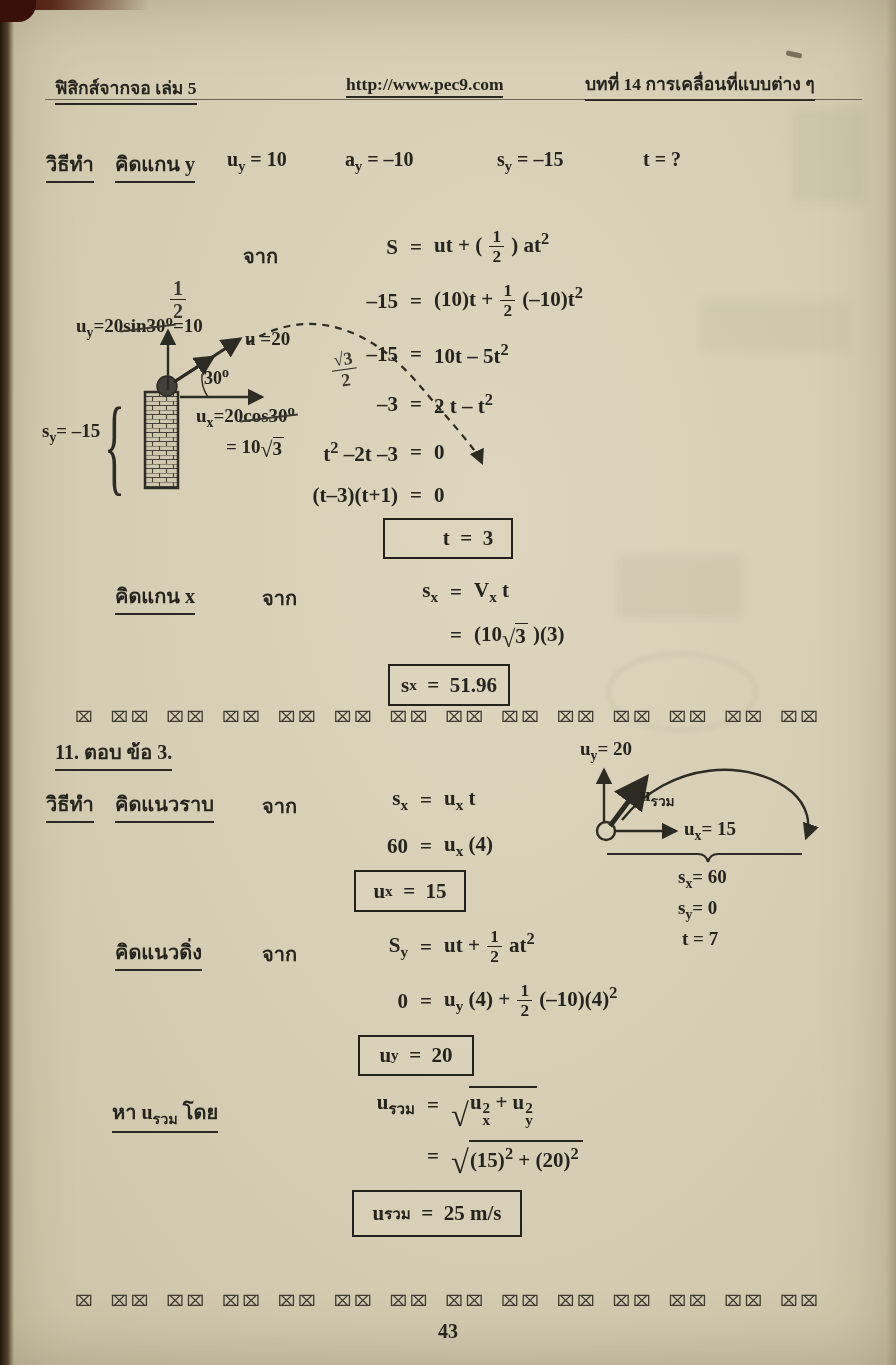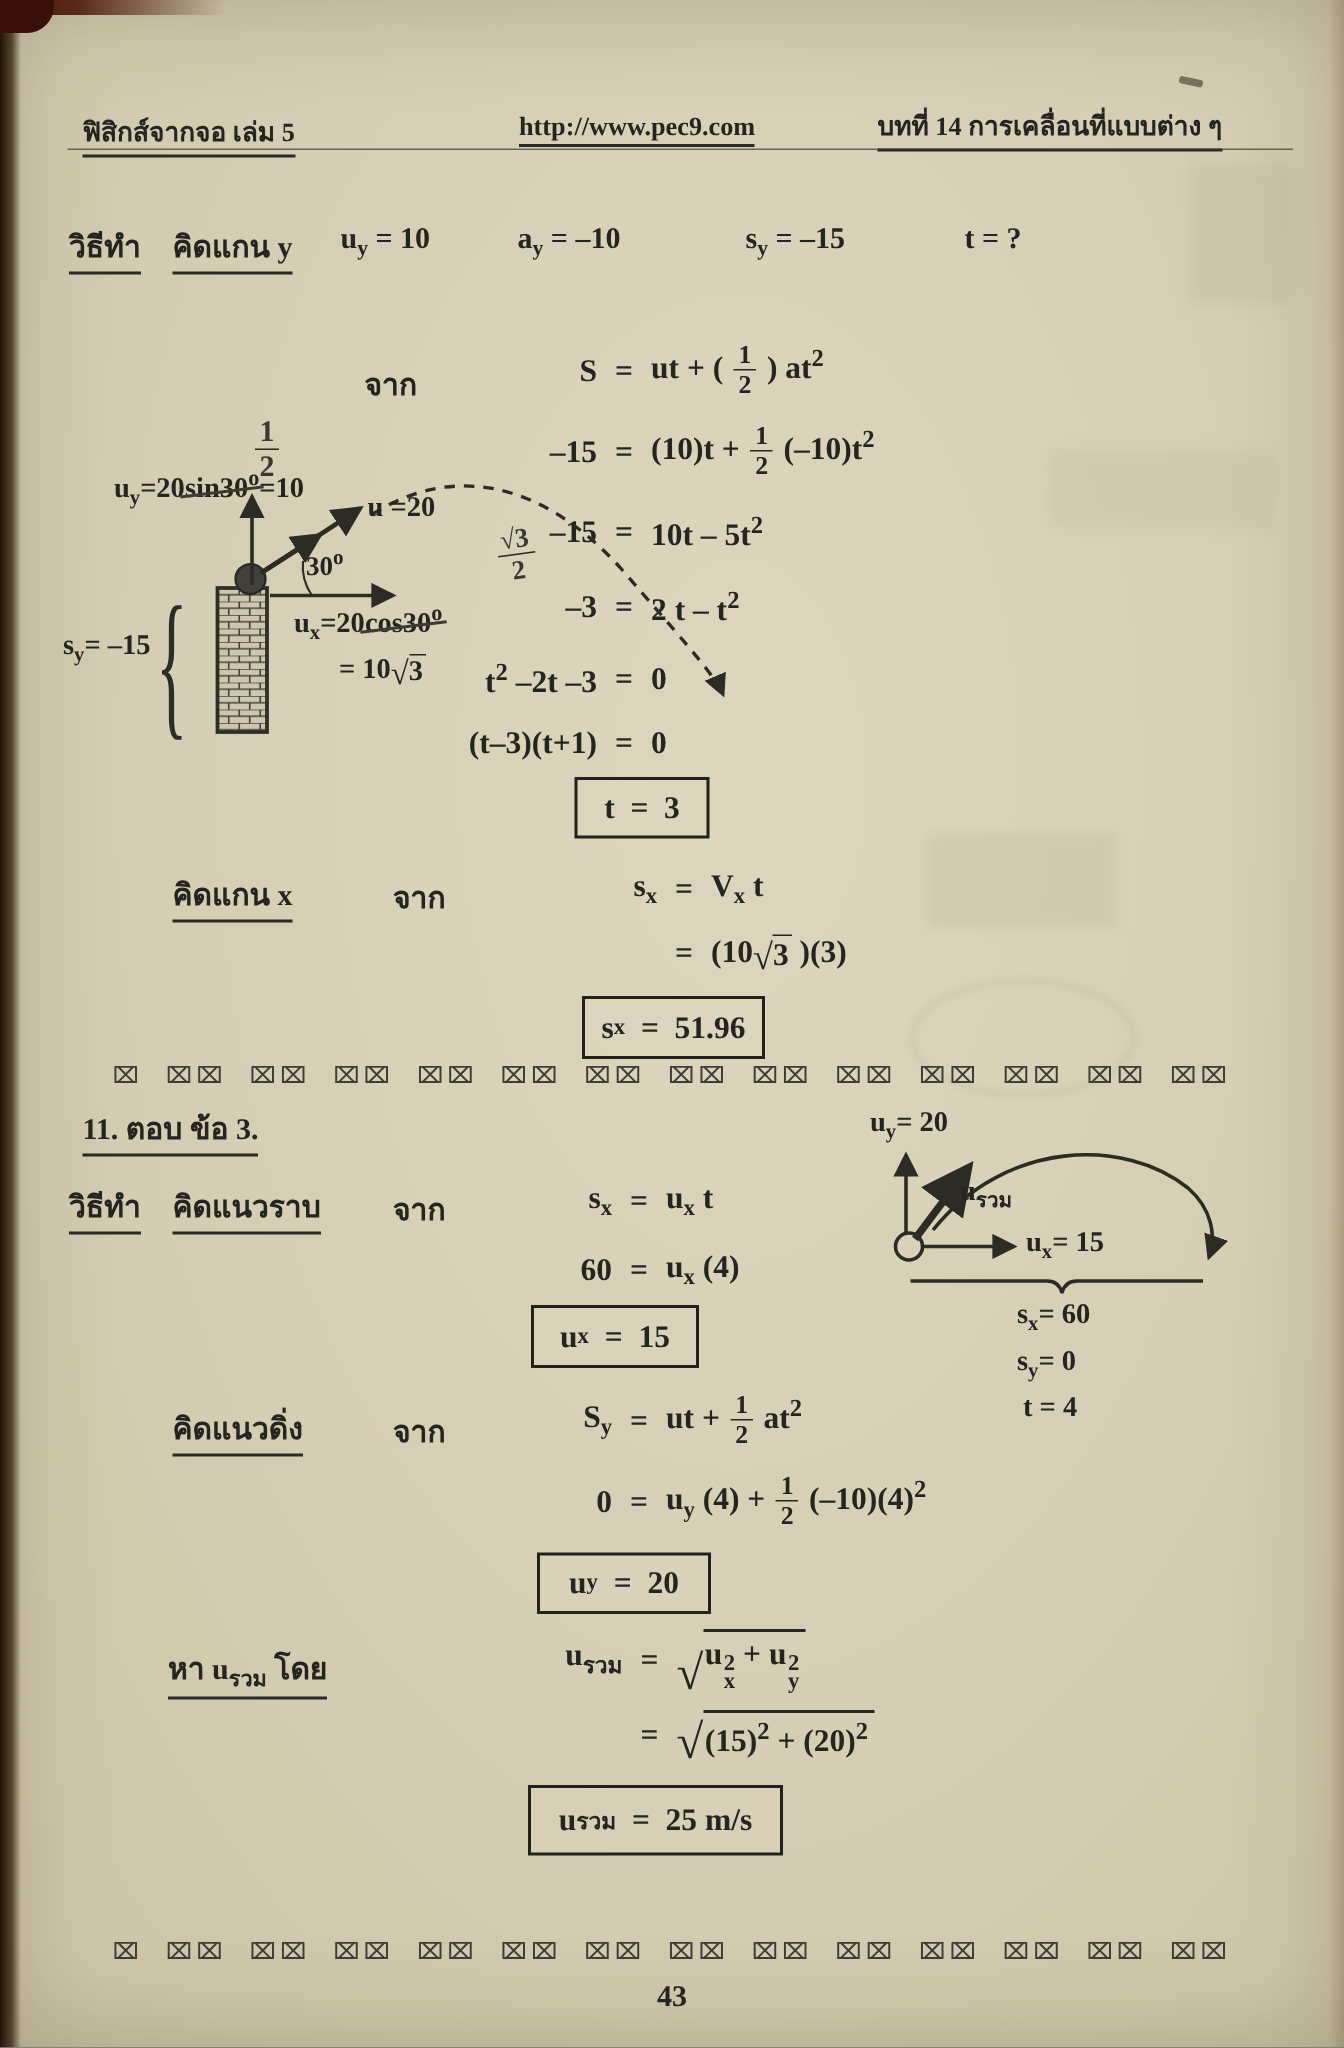--- a/index.html
+++ b/index.html
@@ -111,21 +111,21 @@
     <span class="lhs">t<sup>2</sup> –2t –3</span>
       <span class="eq">=</span>
       <span class="rhs">0</span>
   </div>
   <div class="eqline" style="left:290px;top:483px;">
     <span class="lhs">(t–3)(t+1)</span>
       <span class="eq">=</span>
       <span class="rhs">0</span>
   </div>
 
-  <div class="ansbox" style="left:383px;top:518px;width:86px;height:37px;">t&nbsp;&nbsp;=&nbsp;&nbsp;3</div>
+  <div class="ansbox" style="left:383px;top:518px;width:86px;height:37px;padding-left:40px;">t&nbsp;&nbsp;=&nbsp;&nbsp;3</div>
 
   <svg class="abs" style="left:30px;top:275px;" width="470" height="230" viewBox="0 0 470 230">
     <defs>
       <pattern id="brick" width="14" height="9" patternUnits="userSpaceOnUse">
         <rect width="14" height="9" fill="#cfc7ad"></rect>
         <path d="M0 0h14M0 4.5h14M3.5 0v4.5M10.5 4.5v4.5" stroke="#45423a" stroke-width="1.1" fill="none"></path>
       </pattern>
       <marker id="ah" markerWidth="9" markerHeight="9" refX="6" refY="3.5" orient="auto">
         <path d="M0,0 L7,3.5 L0,7 z" fill="#2c2b24"></path>
       </marker>
@@ -205,21 +205,21 @@
     <line x1="40" y1="84" x2="76" y2="36" stroke="#2c2b24" stroke-width="5" marker-end="url(#ah2)"></line>
     <line x1="46" y1="89" x2="106" y2="89" stroke="#2c2b24" stroke-width="2.4" marker-end="url(#ah2)"></line>
     <path d="M 52,78 C 100,18 180,16 222,50 C 238,64 241,82 236,96" fill="none" stroke="#2c2b24" stroke-width="2.4" marker-end="url(#ah2)"></path>
     <path d="M 37,112 H 128 Q 136,112 138,120 Q 140,112 148,112 H 232" fill="none" stroke="#2c2b24" stroke-width="2.2"></path>
   </svg>
   <div class="dlabel" style="left:580px;top:738px;font-size:19px;">u<sub>y</sub>= 20</div>
   <div class="dlabel" style="left:640px;top:784px;font-size:19px;">u<sub>รวม</sub></div>
   <div class="dlabel" style="left:684px;top:818px;font-size:19px;">u<sub>x</sub>= 15</div>
   <div class="dlabel" style="left:678px;top:866px;font-size:19px;">s<sub>x</sub>= 60</div>
   <div class="dlabel" style="left:678px;top:897px;font-size:19px;">s<sub>y</sub>= 0</div>
-  <div class="dlabel" style="left:682px;top:928px;font-size:19px;">t = 4</div>
+  <div class="dlabel" style="left:682px;top:928px;font-size:19px;">t = 7</div>
 
   <div class="abs th u" style="left:115px;top:936px;font-size:20px;">คิดแนวดิ่ง</div>
   <div class="abs th" style="left:262px;top:938px;font-size:20px;">จาก</div>
   <div class="eqline" style="left:300px;top:928px;">
     <span class="lhs">S<sub>y</sub></span>
       <span class="eq">=</span>
       <span class="rhs">ut + <span class="fr">
           <span class="n">1</span>
           <span class="d">2</span>
         </span> at<sup>2</sup></span>

